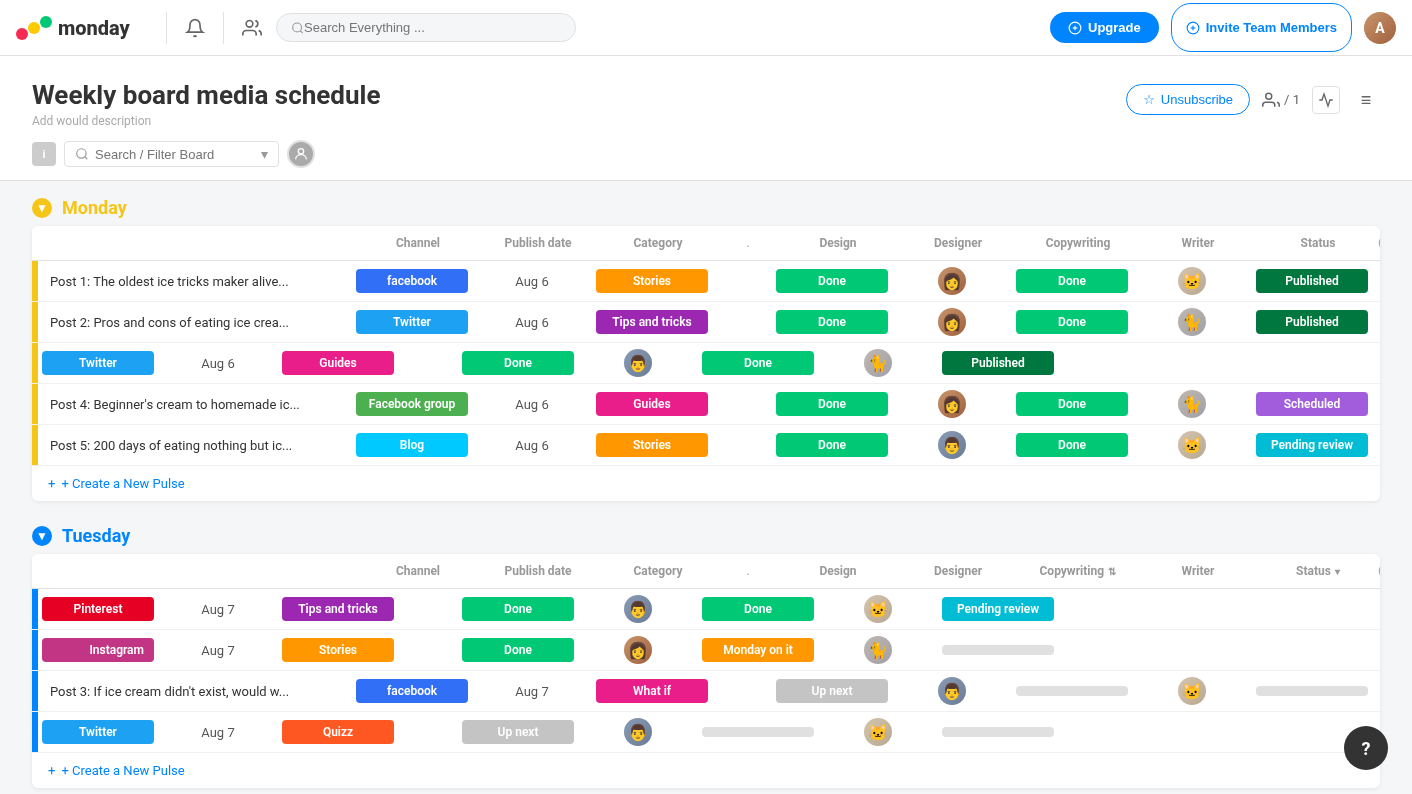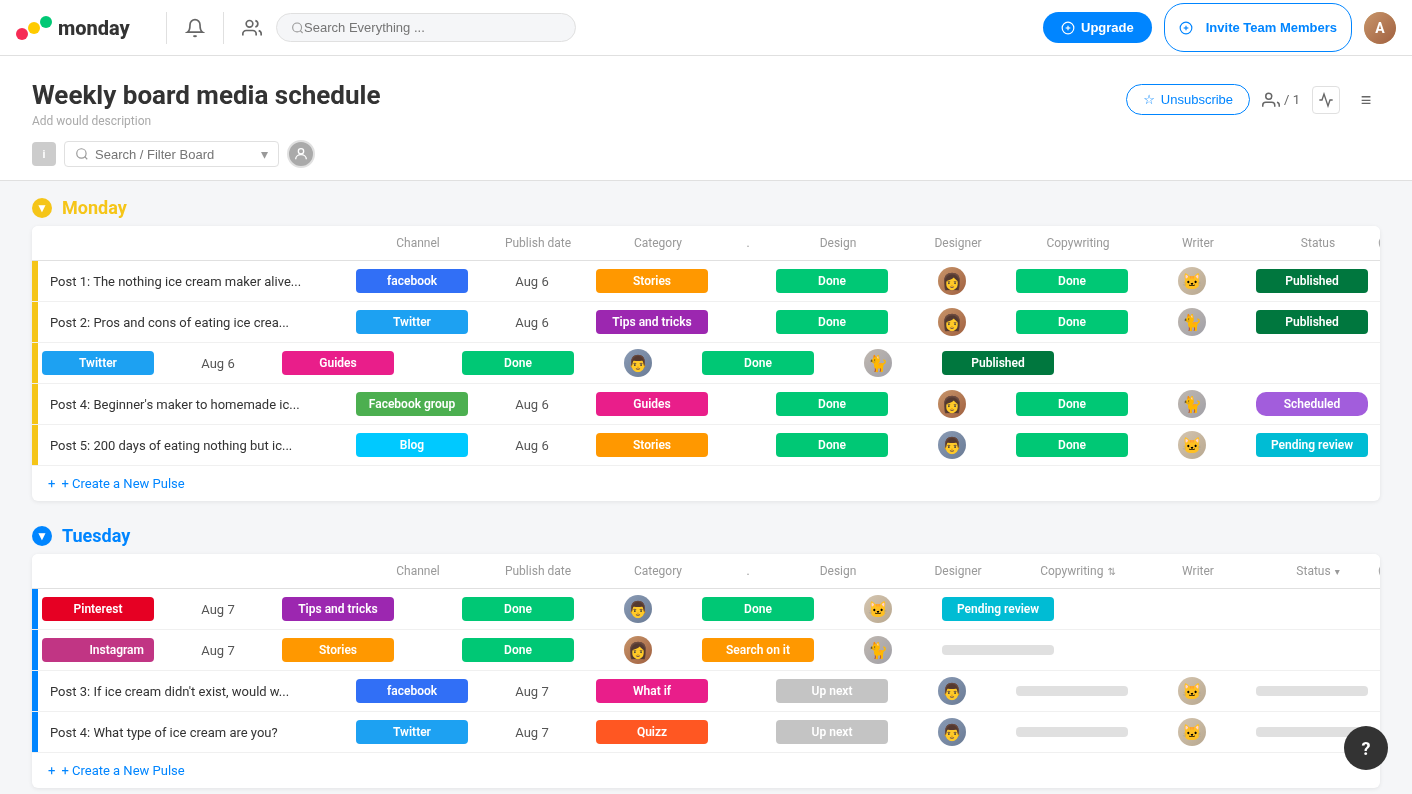--- a/index.html
+++ b/index.html
@@ -21,21 +21,21 @@
     .search-bar input { border: none; background: transparent; outline: none; font-size: 13px; color: #666; width: 100%; }
     .header-right { margin-left: auto; display: flex; align-items: center; gap: 12px; }
     .upgrade-btn {
       background: #0085ff; color: #fff; border: none; border-radius: 20px;
       padding: 8px 18px; font-size: 13px; font-weight: 600; cursor: pointer;
       display: flex; align-items: center; gap: 6px;
     }
     .invite-btn {
       background: #fff; color: #0085ff; border: 1.5px solid #0085ff; border-radius: 20px;
       padding: 16px 14px; font-size: 13px; font-weight: 600; cursor: pointer;
-      display: flex; align-items: center; gap: 13px;
+      display: flex; align-items: center; gap: 6px;
     }
     .avatar { width: 32px; height: 32px; border-radius: 50%; background: #c8a87a; overflow: hidden; cursor: pointer; }
 
     
     .board-header { padding: 24px 32px 12px; background: #fff; border-bottom: 1px solid #e0e0e0; }
     .board-title { font-size: 26px; font-weight: 700; color: #333; margin-bottom: 4px; }
     .board-desc { font-size: 12px; color: #aaa; cursor: pointer; }
     .unsubscribe-btn {
       border: 1.5px solid #0085ff; color: #0085ff; background: #fff;
       border-radius: 20px; padding: 7px 16px; font-size: 13px; cursor: pointer;
@@ -54,21 +54,21 @@
     
     .group { margin-bottom: 24px; }
     .group-header { display: flex; align-items: center; margin-bottom: 8px; }
     .group-expand { width: 20px; height: 20px; border-radius: 50%; display: flex; align-items: center; justify-content: center; color: #fff; font-size: 12px; cursor: pointer; margin-right: 10px; }
     .group-title { font-size: 18px; font-weight: 700; cursor: pointer; }
 
     
     .table-wrap { background: #fff; border-radius: 6px; overflow: hidden; box-shadow: 0 1px 4px rgba(0,0,0,0.08); }
     .table-col-headers { display: flex; align-items: center; background: #fff; border-bottom: 1px solid #e0e0e0; padding: 6px 0; }
     .col-title { flex: 0 0 320px; padding: 4px 16px; font-size: 12px; color: #999; font-weight: 600; }
-    .col-header { flex: 0 0 120px; text-align: center; font-size: 12px; color: #999; font-weight: 400; padding: 4px 0; }
+    .col-header { flex: 0 0 120px; text-align: center; font-size: 12px; color: #999; font-weight: 700; padding: 4px 0; }
     .col-header-sm { flex: 0 0 60px; text-align: center; font-size: 12px; color: #999; }
     .col-add { width: 30px; display: flex; align-items: center; justify-content: center; color: #999; cursor: pointer; font-size: 18px; }
 
     .table-row { display: flex; align-items: center; border-bottom: 1px solid #f0f0f0; min-height: 40px; }
     .row-indicator { width: 6px; height: 40px; flex-shrink: 0; }
     .row-title { flex: 0 0 314px; padding: 8px 12px; font-size: 13px; color: #333; cursor: pointer; white-space: nowrap; overflow: hidden; text-overflow: ellipsis; }
     .row-cell { flex: 0 0 120px; text-align: center; padding: 4px; }
     .row-cell-sm { flex: 0 0 60px; text-align: center; padding: 4px; }
 
     .cell-tag { display: inline-block; border-radius: 4px; padding: 5px 10px; font-size: 12px; font-weight: 600; color: #fff; width: 100%; text-align: center; }
@@ -223,21 +223,21 @@
               <circle cx="12" cy="12" r="10"></circle>
               <line x1="12" y1="8" x2="12" y2="16"></line>
               <line x1="8" y1="12" x2="16" y2="12"></line>
             </svg>
         </div>
       </div>
 
       <div id="monday-rows">
           <div class="table-row">
     <div class="row-indicator" style="background:#F5C518;"></div>
-    <div class="row-title" title="Post 1: The oldest ice cream maker alive...">Post 1: The nothing ice cream maker alive...</div>
+    <div class="row-title" title="Post 1: The oldest ice cream maker alive...">Post 1: The oldest ice tricks maker alive...</div>
     <div class="row-cell">
       <div class="cell-tag" style="background:#316FF6;">facebook</div>
     </div>
     <div class="row-cell">
       <span class="cell-date">Aug 6</span>
     </div>
     <div class="row-cell">
       <div class="cell-tag" style="background:#FF9800;">Stories</div>
     </div>
     <div class="row-cell-sm"></div>
@@ -312,21 +312,21 @@
     <div class="row-cell">
               <div style="width:28px;height:28px;border-radius:50%;background:linear-gradient(135deg,#c0b8b0,#a0a0a8);display:flex;align-items:center;justify-content:center;font-size:16px;margin:0 auto;">🐈</div>
             </div>
     <div class="row-cell">
       <div class="cell-tag" style="background:#00773E;">Published</div>
     </div>
     <div style="width:30px;"></div>
   </div>
           <div class="table-row">
     <div class="row-indicator" style="background:#F5C518;"></div>
-    <div class="row-title" title="Post 4: Beginner's guide to homemade ic...">Post 4: Beginner's maker to homemade ic...</div>
+    <div class="row-title" title="Post 4: Beginner's guide to homemade ic...">Post 4: Beginner's cream to homemade ic...</div>
     <div class="row-cell">
       <div class="cell-tag" style="background:#4CAF50;">Facebook group</div>
     </div>
     <div class="row-cell">
       <span class="cell-date">Aug 6</span>
     </div>
     <div class="row-cell">
       <div class="cell-tag" style="background:#E91E8A;">Guides</div>
     </div>
     <div class="row-cell-sm"></div>
@@ -336,21 +336,21 @@
     <div class="row-cell">
               <div style="width:28px;height:28px;border-radius:50%;background:linear-gradient(135deg,#c8956a,#a06040);display:flex;align-items:center;justify-content:center;font-size:16px;margin:0 auto;">👩</div>
             </div>
     <div class="row-cell">
       <div class="cell-tag" style="background:#00c875;">Done</div>
     </div>
     <div class="row-cell">
               <div style="width:28px;height:28px;border-radius:50%;background:linear-gradient(135deg,#c0b8b0,#a0a0a8);display:flex;align-items:center;justify-content:center;font-size:16px;margin:0 auto;">🐈</div>
             </div>
     <div class="row-cell">
-      <div class="cell-tag" style="background:#A25DDC;border-radius:10px;">Scheduled</div>
+      <div class="cell-tag" style="background:#A25DDC;">Scheduled</div>
     </div>
     <div style="width:30px;"></div>
   </div>
           <div class="table-row">
     <div class="row-indicator" style="background:#F5C518;"></div>
     <div class="row-title" title="Post 5: 100 days of eating nothing but ic...">Post 5: 200 days of eating nothing but ic...</div>
     <div class="row-cell">
       <div class="cell-tag" style="background:#00c9ff;">Blog</div>
     </div>
     <div class="row-cell">
@@ -462,21 +462,21 @@
       <div class="cell-tag" style="background:#FF9800;">Stories</div>
     </div>
     <div class="row-cell-sm"></div>
     <div class="row-cell">
       <div class="cell-tag" style="background:#00c875;">Done</div>
     </div>
     <div class="row-cell">
               <div style="width:28px;height:28px;border-radius:50%;background:linear-gradient(135deg,#c8956a,#a06040);display:flex;align-items:center;justify-content:center;font-size:16px;margin:0 auto;">👩</div>
             </div>
     <div class="row-cell">
-      <div class="cell-tag" style="background:#FF9800;">Search on it</div>
+      <div class="cell-tag" style="background:#FF9800;">Monday on it</div>
     </div>
     <div class="row-cell">
               <div style="width:28px;height:28px;border-radius:50%;background:linear-gradient(135deg,#c0b8b0,#a0a0a8);display:flex;align-items:center;justify-content:center;font-size:16px;margin:0 auto;">🐈</div>
             </div>
     <div class="row-cell">
       <div class="cell-tag" style="background:#e0e0e0;"></div>
     </div>
     <div style="width:30px;"></div>
   </div>
           <div class="table-row">
@@ -504,21 +504,20 @@
     <div class="row-cell">
               <div style="width:28px;height:28px;border-radius:50%;background:linear-gradient(135deg,#d4c5b0,#b8a890);display:flex;align-items:center;justify-content:center;font-size:16px;margin:0 auto;">🐱</div>
             </div>
     <div class="row-cell">
       <div class="cell-tag" style="background:#e0e0e0;"></div>
     </div>
     <div style="width:30px;"></div>
   </div>
           <div class="table-row">
     <div class="row-indicator" style="background:#0085ff;"></div>
-    <div class="row-title" title="Post 4: What type of ice cream are you?">Post 4: What type of ice cream are you?</div>
     <div class="row-cell">
       <div class="cell-tag" style="background:#1DA1F2;">Twitter</div>
     </div>
     <div class="row-cell">
       <span class="cell-date">Aug 7</span>
     </div>
     <div class="row-cell">
       <div class="cell-tag" style="background:#FF5722;">Quizz</div>
     </div>
     <div class="row-cell-sm"></div>

